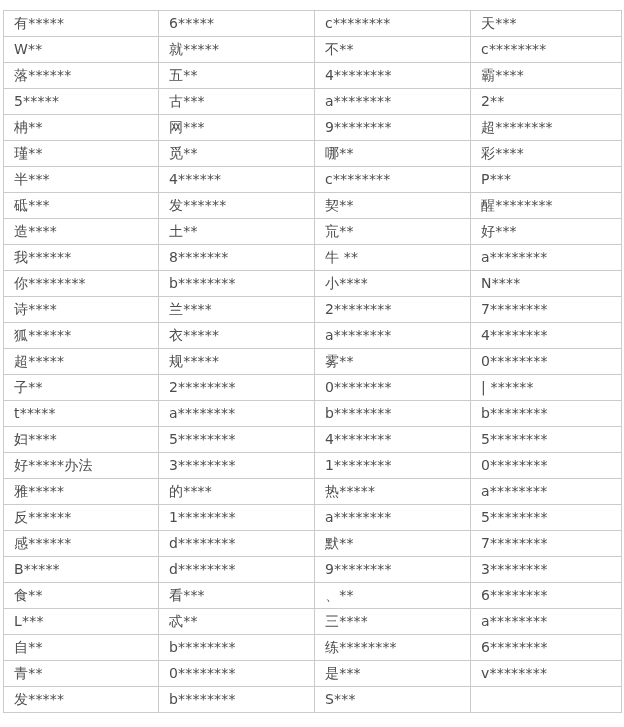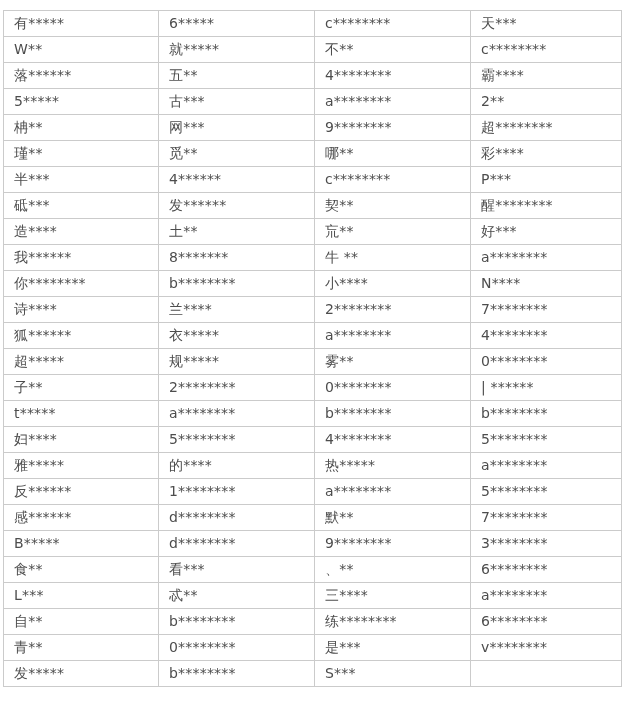--- a/index.html
+++ b/index.html
@@ -148,20 +148,26 @@
           <td>b********</td>
           <td>b********</td>
         </tr>
         <tr>
           <td>妇****</td>
           <td>5********</td>
           <td>4********</td>
           <td>5********</td>
         </tr>
         <tr>
+          <td>好*****办法</td>
+          <td>3********</td>
+          <td>1********</td>
+          <td>0********</td>
+        </tr>
+        <tr>
           <td>雅*****</td>
           <td>的****</td>
           <td>热*****</td>
           <td>a********</td>
         </tr>
         <tr>
           <td>反******</td>
           <td>1********</td>
           <td>a********</td>
           <td>5********</td>

